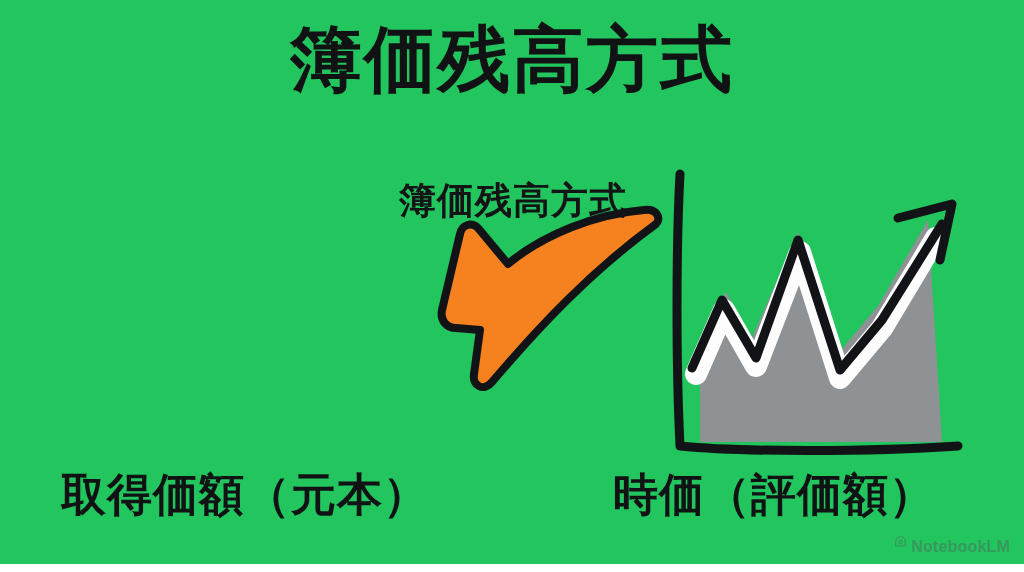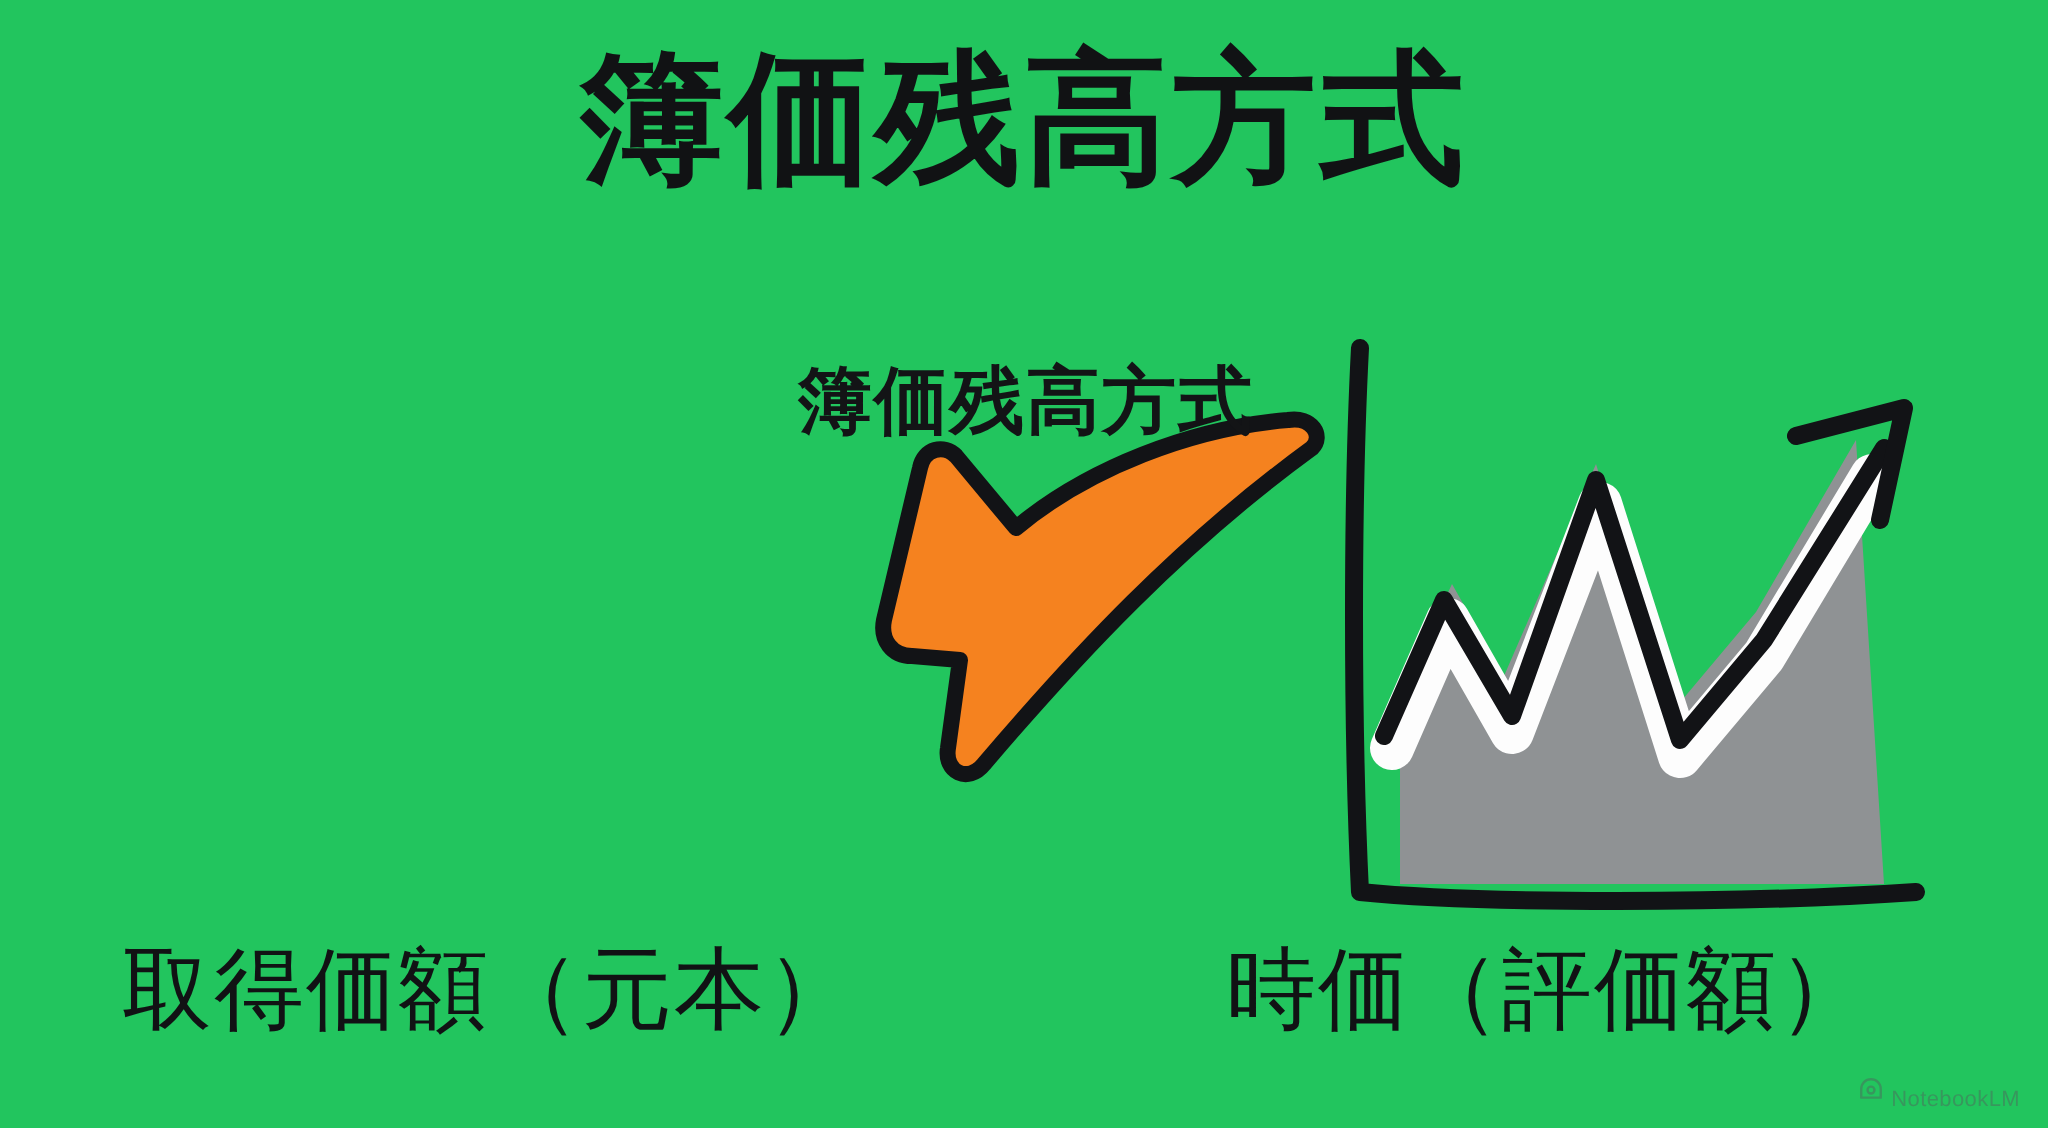--- a/index.html
+++ b/index.html
@@ -59,43 +59,43 @@
     letter-spacing: 1px;
     white-space: nowrap;
   }
 
   
   .caption {
     position: absolute;
     top: 470px;
     font-family: "DejaVu Sans", "Liberation Sans", sans-serif;
     font-size: 45px;
-    font-weight: 400;
+    font-weight: 700;
     color: #111214;
     letter-spacing: 1px;
     white-space: nowrap;
     line-height: 1.1;
   }
   #caption-left  { left: 0;    width: 490px; text-align: center; }
   #caption-right { left: 544px; width: 460px; text-align: center; }
 
   
   #watermark {
     position: absolute;
     right: 14px;
     bottom: 8px;
     display: flex;
     align-items: center;
     gap: 4px;
     opacity: 0.42;
   }
   #watermark .wm-text {
     font-family: "Liberation Sans", "DejaVu Sans", sans-serif;
-    font-size: 11px;
-    font-weight: 400;
+    font-size: 16px;
+    font-weight: 700;
     color: #55585c;
     letter-spacing: 0.2px;
     margin-top: 12px;
   }
   #watermark .wm-icon { display: block; }
 </style>
 </head>
 <body>
 
 <div id="slide">

